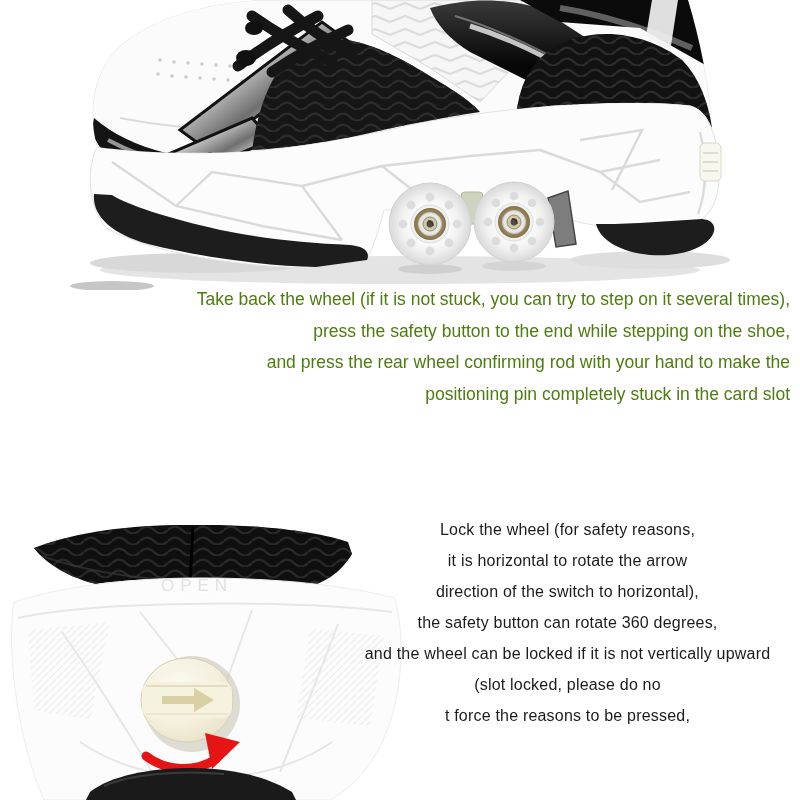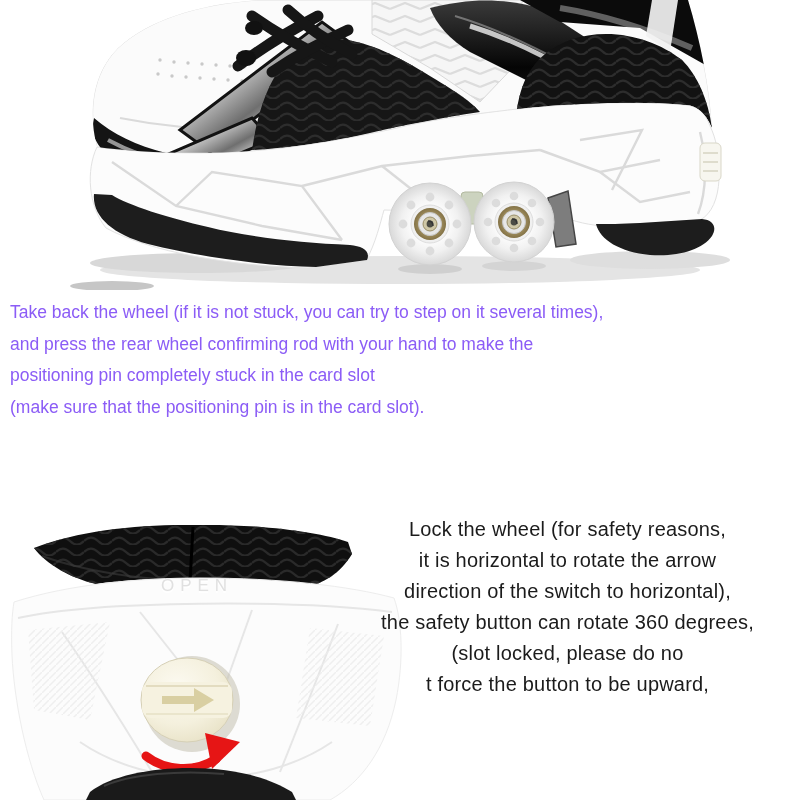--- a/index.html
+++ b/index.html
@@ -3,26 +3,26 @@
 <meta charset="utf-8">
 <style>
   html,body{margin:0;padding:0;}
   body{
     width:800px;height:800px;background:#ffffff;position:relative;overflow:hidden;
     font-family:"Liberation Sans", sans-serif;color:#1b1b1b;
   }
   .photo-top{position:absolute;top:0;left:0;width:800px;height:290px;}
   .photo-heel{position:absolute;top:490px;left:0;width:440px;height:310px;}
   .text-retract{
-    position:absolute;top:284px;left:10px;width:780px;text-align:left;
-    font-size:17.5px;line-height:31.5px;white-space:nowrap;color:#8b5cf6;margin-top:13px;
+    position:absolute;top:284px;left:10px;width:780px;text-align:right;
+    font-size:17.5px;line-height:31.5px;white-space:nowrap;color:#4d7c0f;
   }
   .text-lock{
     position:absolute;top:514px;left:335px;width:465px;text-align:center;
-    font-size:20px;line-height:31px;letter-spacing:0.2px;white-space:nowrap;color:#1b1b1b;
+    font-size:16px;line-height:31px;letter-spacing:0.2px;white-space:nowrap;color:#1b1b1b;
   }
   .text-retract div,.text-lock div{white-space:nowrap;}
   svg{display:block;}
 </style>
 </head>
 <body>
 
 <div class="photo-top">
 <svg width="800" height="290" viewBox="0 0 800 290">
   <defs>
@@ -222,23 +222,23 @@
 
   <g>
     <rect x="700" y="143" width="21" height="38" rx="5" fill="#f7f6ef" stroke="#d9d7c8"></rect>
     <path d="M 703 153 H 718 M 703 162 H 718 M 703 171 H 718" stroke="#dedccd" stroke-width="2"></path>
   </g>
 </svg>
 </div>
 
 <div class="text-retract">
   <div>Take back the wheel (if it is not stuck, you can try to step on it several times),</div>
+  <div>press the safety button to the end while stepping on the shoe,</div>
   <div>and press the rear wheel confirming rod with your hand to make the</div>
   <div>positioning pin completely stuck in the card slot</div>
-  <div>(make sure that the positioning pin is in the card slot).</div>
 </div>
 
 <div class="photo-heel">
 <svg width="440" height="310" viewBox="0 0 440 310">
 
   <g>
     <path d="M 34 58 C 80 40 140 34 196 35 C 260 34 320 42 348 52 L 352 64 C 340 84 322 94 306 97
              C 250 86 150 86 96 94 C 70 88 46 74 34 58 Z" fill="#0f0f0f"></path>
     <path d="M 34 58 C 80 40 140 34 196 35 C 260 34 320 42 348 52 L 352 64 C 340 84 322 94 306 97
              C 250 86 150 86 96 94 C 70 88 46 74 34 58 Z" fill="url(#wavDark)" opacity="0.9"></path>
@@ -281,15 +281,16 @@
   <path fill="#1a1a1a" d="M 90 302 C 110 286 150 278 190 278 C 235 278 270 288 292 302 L 296 310 L 86 310 Z"></path>
   <path d="M 104 296 C 130 284 180 280 224 284" stroke="#3a3a3a" stroke-width="2" fill="none"></path>
 </svg>
 </div>
 
 <div class="text-lock">
   <div>Lock the wheel (for safety reasons,</div>
   <div>it is horizontal to rotate the arrow</div>
   <div>direction of the switch to horizontal),</div>
   <div>the safety button can rotate 360 degrees,</div>
+  <div>and the wheel can be locked if it is not vertically upward</div>
   <div>(slot locked, please do no</div>
-  <div>t force the button to be upward,</div>
+  <div>t force the reasons to be pressed,</div>
 </div>
 
 </body></html>

